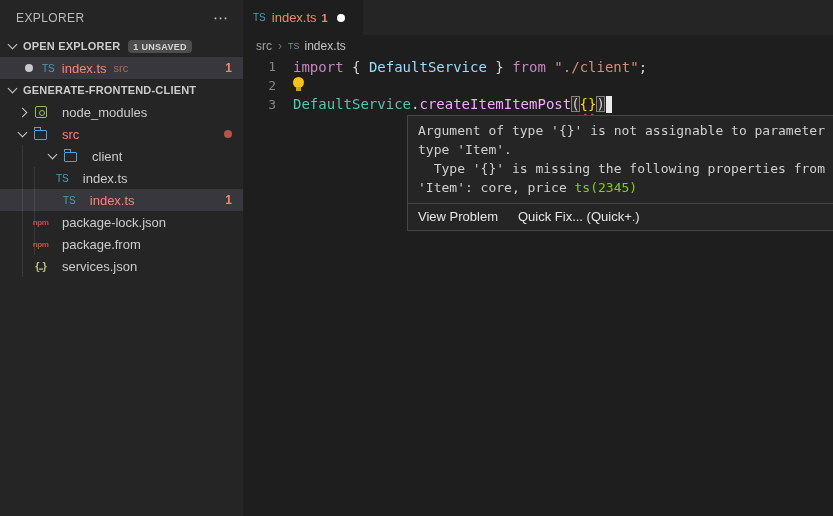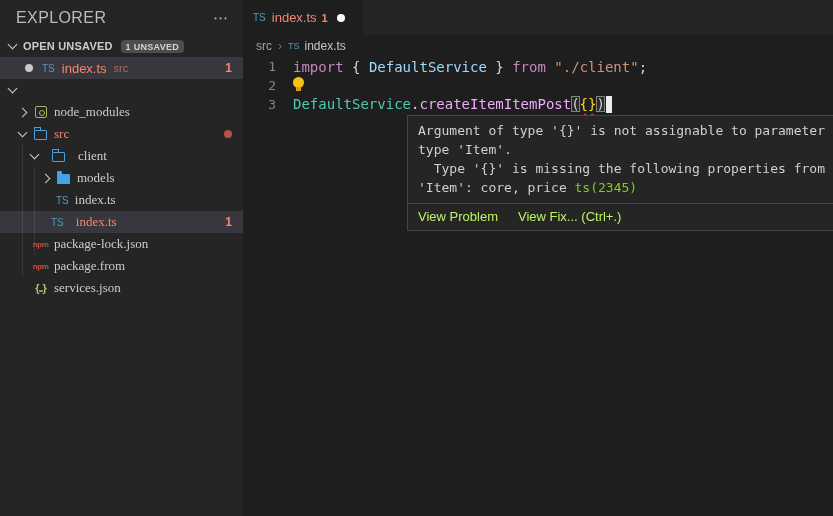--- a/index.html
+++ b/index.html
@@ -3,43 +3,43 @@
 <meta charset="utf-8">
 <style>
   * { margin:0; padding:0; box-sizing:border-box; }
   html,body { width:833px; height:516px; overflow:hidden; background:#1e1e1e;
               font-family:"Liberation Sans", sans-serif; }
   .app { position:relative; width:833px; height:516px; }
 
   
   .sidebar { position:absolute; left:0; top:0; width:243px; height:516px; background:#252526; }
   .sb-header { height:35px; display:flex; align-items:center; justify-content:space-between; padding:0 14px 0 16px; }
-  .sb-title { font-size:16px; color:#bbbbbb; letter-spacing:0.4px; }
+  .sb-title { font-size:12px; color:#bbbbbb; letter-spacing:0.4px; }
   .more-icon { color:#c5c5c5; font-size:15px; letter-spacing:1px; cursor:pointer; line-height:10px; }
 
   .section-row { height:22px; display:flex; align-items:center; font-size:11px; font-weight:bold; color:#cccccc; padding-left:4px; letter-spacing:0.2px; }
   .chev { width:7px; height:7px; border-right:1.4px solid #cccccc; border-bottom:1.4px solid #cccccc; display:inline-block; flex:none; }
   .chev.down { transform:rotate(45deg); margin:-3px 7px 0 5px; }
   .chev.right { transform:rotate(-45deg); margin:0 7px 0 5px; }
   .chev-spacer { width:19px; flex:none; display:inline-block; }
 
   .badge-grey { background:#4d4d4d; color:#d5d5d5; font-size:9px; font-weight:bold; border-radius:4px; padding:2px 5px 1px; margin-left:8px; letter-spacing:0.3px; }
 
   .oe-file-row { height:22px; display:flex; align-items:center; background:#37373d; padding-left:25px; position:relative; cursor:pointer; }
   .unsaved-dot { width:8px; height:8px; border-radius:50%; background:#c9c9c9; margin-right:9px; flex:none; }
   .ts-icon { color:#519aba; font-weight:normal; font-size:10px; flex:none; letter-spacing:0; }
   .file-label { font-size:13px; margin-left:7px; }
   .err-text { color:#f48771; }
   .dim-err { color:rgba(244,135,113,0.62); font-size:11px; margin-left:7px; }
   .row-badge { position:absolute; right:11px; color:#f48771; font-size:12px; font-weight:bold; }
 
   .tree-row { height:22px; display:flex; align-items:center; font-size:13px; color:#cccccc; position:relative; cursor:pointer; }
   .tree-row.selected { background:#37373d; }
-  .lv1 { padding-left:14px; } .lv2 { padding-left:26px;gap:6px; } .lv3 { padding-left:37px; }
-  .tree-label { margin-left:6px; white-space:nowrap;font-family:Liberation Serif, serif; }
+  .lv1 { padding-left:14px; } .lv2 { padding-left:44px; } .lv3 { padding-left:37px; }
+  .tree-label { margin-left:14px; white-space:nowrap; }
 
   .icon-slot { width:15px; height:14px; flex:none; display:inline-flex; align-items:center; justify-content:center; }
   .nm-icon { width:12px; height:12px; border:1.3px solid #9bb760; border-radius:2px; position:relative; }
   .nm-icon::after { content:""; position:absolute; left:3px; top:3px; width:4px; height:4px; border:1.2px solid #9bb760; border-radius:50%; }
   .folder-open { width:13px; height:10px; border:1.4px solid #45a2e4; border-radius:1px; position:relative; margin-top:2px; }
   .folder-open::before { content:""; position:absolute; left:-1.4px; top:-4px; width:5px; height:2px; border:1.4px solid #45a2e4; border-bottom:none; border-radius:1px 1px 0 0; }
   .folder-solid { width:13px; height:10px; background:#45a2e4; border-radius:1px; position:relative; margin-top:2px; }
   .folder-solid::before { content:""; position:absolute; left:0; top:-3px; width:5px; height:3px; background:#45a2e4; border-radius:1px 1px 0 0; }
   .npm-icon { color:#ca4b42; font-weight:bold; font-size:8px; letter-spacing:-0.4px; }
   .braces-icon { color:#b9b97a; font-size:11px; font-weight:bold; letter-spacing:-1px; }
@@ -76,50 +76,51 @@
   .bulb { display:inline-block; width:11px; height:15px; position:relative; cursor:pointer; }
   .bulb::before { content:""; position:absolute; left:0; top:0; width:11px; height:11px; border-radius:50%; background:#fbc117; }
   .bulb::after { content:""; position:absolute; left:3px; top:10px; width:5px; height:4px; background:#d99e13; }
 
   
   .hover { position:absolute; left:164px; top:115px; width:610px; background:#252526; border:1px solid #454545; z-index:5; }
   .hover-body { padding:5px 10px 6px; font-family:"DejaVu Sans Mono", monospace; font-size:13px; line-height:19px; color:#d0d0d0; }
   .hover-line { white-space:pre; }
   .hover-code { color:#84cc16; }
   .hover-actions { border-top:1px solid #454545; padding:5px 10px 6px; display:flex; gap:20px; font-size:13px; }
-  .hover-link { color:#bef264; cursor:pointer; }
+  .hover-link { color:#e5e5e5; cursor:pointer; }
 </style>
 </head>
 <body>
 
 <div class="app">
 
   <div class="sidebar">
 
     <div class="sb-header">
       <span class="sb-title">EXPLORER</span>
       <span class="more-icon">⋯</span>
     </div>
 
     <div class="section-row">
       <span class="chev down"></span>
-      <span>OPEN UNSAVED</span>
+      <span>OPEN EXPLORER</span>
       <span class="badge-grey">1 UNSAVED</span>
     </div>
 
     <div class="oe-file-row">
       <span class="unsaved-dot"></span>
       <span class="ts-icon">TS</span>
       <span class="file-label err-text">index.ts</span>
       <span class="dim-err">src</span>
       <span class="row-badge">1</span>
     </div>
 
     <div class="section-row">
       <span class="chev down"></span>
+      <span>GENERATE-FRONTEND-CLIENT</span>
     </div>
 
     <div class="tree-row lv1">
       <span class="chev right"></span>
       <span class="icon-slot">
           <span class="nm-icon"></span>
         </span>
       <span class="tree-label">node_modules</span>
     </div>
 
@@ -134,27 +135,20 @@
 
     <div class="tree-row lv2">
       <span class="chev down"></span>
       <span class="icon-slot">
           <span class="folder-open"></span>
         </span>
       <span class="tree-label">client</span>
     </div>
 
 
-    <div class="tree-row lv3">
-      <span class="chev right"></span>
-      <span class="icon-slot">
-          <span class="folder-solid"></span>
-        </span>
-      <span class="tree-label">models</span>
-    </div>
 
 
     <div class="tree-row lv3">
       <span class="chev-spacer"></span>
       <span class="ts-icon">TS</span>
       <span class="tree-label">index.ts</span>
     </div>
 
     <div class="tree-row lv2 selected">
       <span class="chev-spacer"></span>
@@ -229,18 +223,18 @@
 
     <div class="hover">
       <div class="hover-body">
         <div class="hover-line">Argument of type '{}' is not assignable to parameter of</div>
         <div class="hover-line">type 'Item'.</div>
         <div class="hover-line">  Type '{}' is missing the following properties from</div>
         <div class="hover-line"><span>'Item': core, price </span><span class="hover-code">ts(2345)</span></div>
       </div>
       <div class="hover-actions">
         <span class="hover-link">View Problem</span>
-        <span class="hover-link">View Fix... (Ctrl+.)</span>
+        <span class="hover-link">Quick Fix... (Quick+.)</span>
       </div>
     </div>
 
   </div>
 </div>
 
 </body></html>

